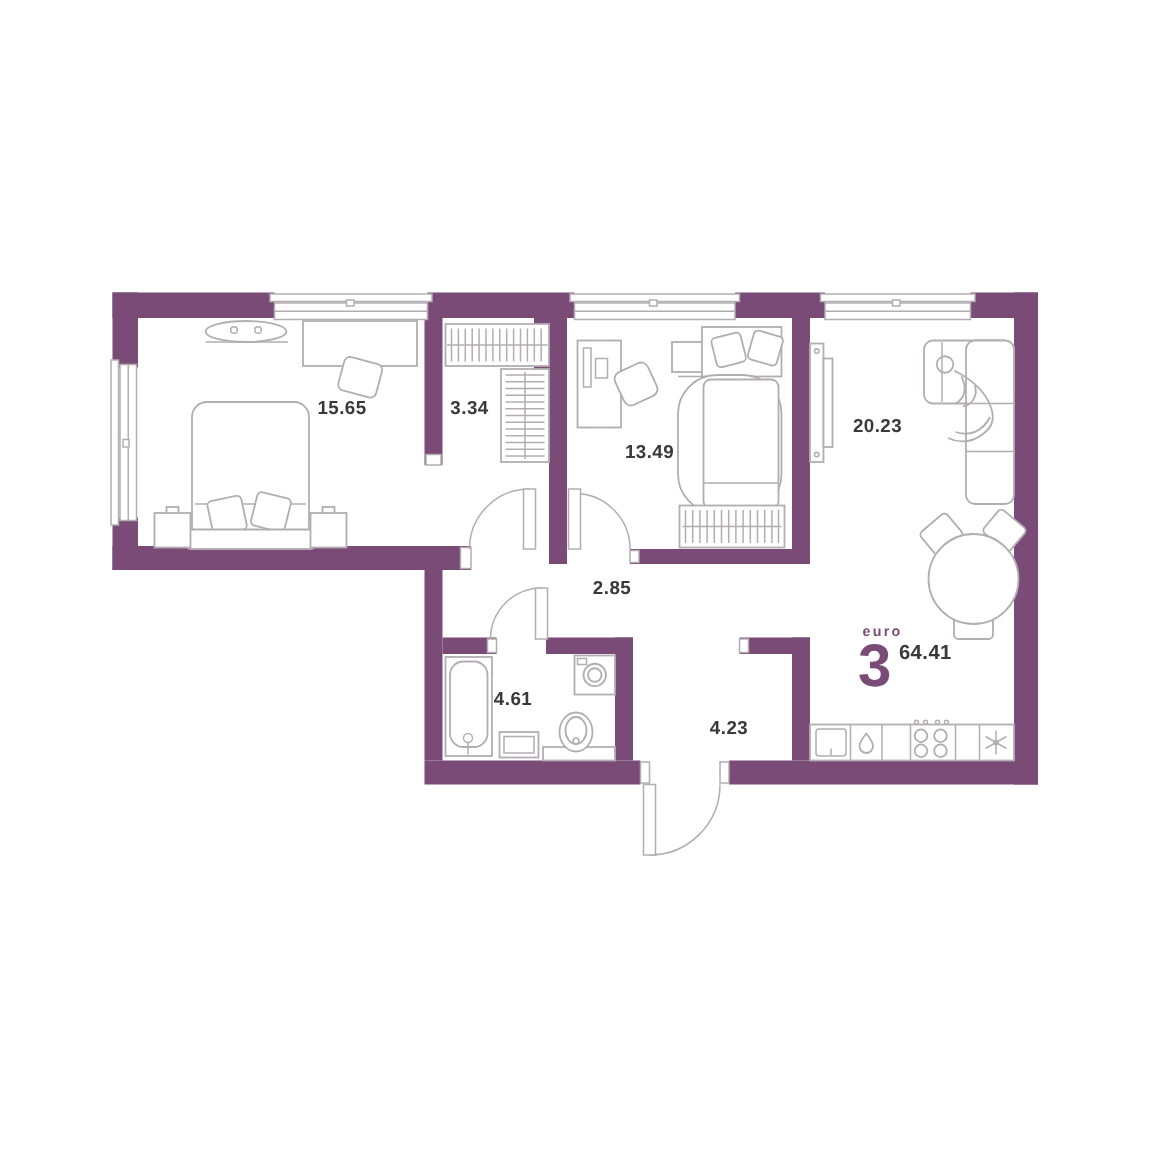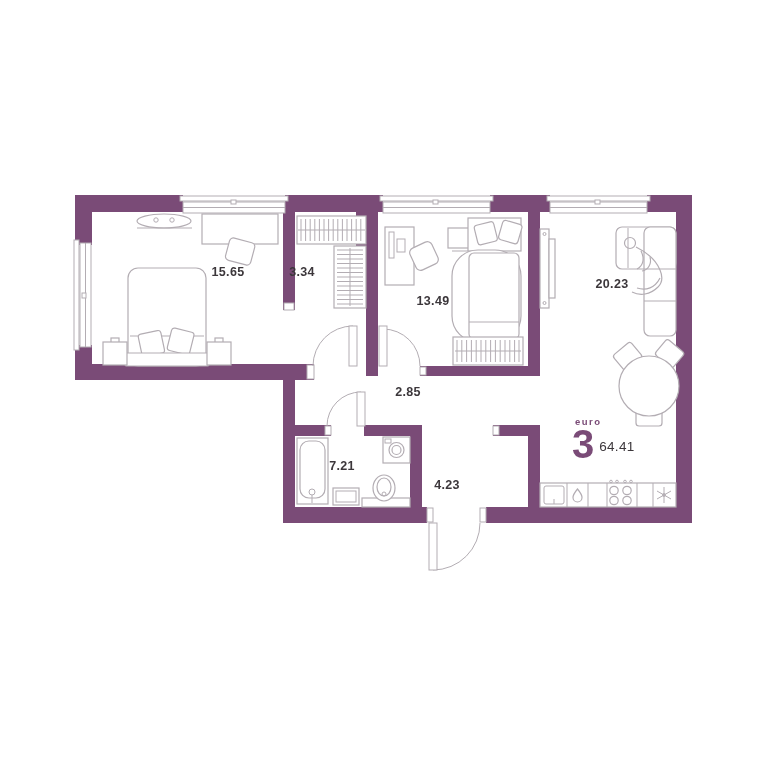--- a/index.html
+++ b/index.html
@@ -10,21 +10,21 @@
   .f{fill:#ffffff;stroke:var(--line);stroke-width:1.2;}
   .fn{fill:none;stroke:var(--line);stroke-width:1.2;}
   .thin{fill:none;stroke:var(--line);stroke-width:1;}
   .cap{fill:#ffffff;stroke:var(--line);stroke-width:1;}
   .rlabel{position:absolute;transform:translate(-50%,-50%);
           font-weight:700;font-size:12.5px;color:var(--ink);letter-spacing:.3px;white-space:nowrap;}
   .badge{position:absolute;left:572px;top:416px;}
   .badge .euro-word{color:var(--wall);font-weight:700;font-size:9.5px;letter-spacing:1.5px;margin-left:3px;}
   .badge .row{display:flex;align-items:flex-start;}
   .badge .big3{color:var(--wall);font-weight:700;font-size:40px;line-height:.85;}
-  .badge .area{color:var(--ink);font-weight:400;font-size:13.5px;margin-left:5px;margin-top:12px;letter-spacing:.3px;}
+  .badge .area{color:var(--ink);font-weight:700;font-size:13.5px;margin-left:5px;margin-top:0;letter-spacing:.3px;}
 </style>
 </head>
 <body>
 
 <div id="stage">
 
 <svg id="plan-svg" width="768" height="768" viewBox="0 0 768 768">
 
   <g>
     <rect class="wall" x="75" y="195" width="108" height="17"></rect>
@@ -266,26 +266,26 @@
     <g>
       <rect class="f" x="362" y="498" width="48" height="9"></rect>
       <ellipse class="f" cx="384" cy="488" rx="11" ry="13"></ellipse>
       <ellipse class="fn" cx="384" cy="487" rx="7" ry="9"></ellipse>
       <circle class="thin" cx="384" cy="494" r="2"></circle>
     </g>
   </g>
 </svg>
 
   <span class="rlabel" style="left:228px;top:272px">15.65</span>
-  <span class="rlabel" style="left:302px;top:272px">3.34</span>
+  <span class="rlabel" style="left:313px;top:272px">3.34</span>
   <span class="rlabel" style="left:433px;top:301px">13.49</span>
-  <span class="rlabel" style="left:612px;top:284px">20.23</span>
+  <span class="rlabel" style="left:585px;top:284px">20.23</span>
   <span class="rlabel" style="left:408px;top:392px">2.85</span>
-  <span class="rlabel" style="left:342px;top:466px">7.21</span>
-  <span class="rlabel" style="left:447px;top:485px">4.23</span>
+  <span class="rlabel" style="left:342px;top:466px">4.61</span>
+  <span class="rlabel" style="left:486px;top:485px">4.23</span>
 
   <div class="badge">
     <div class="euro-word">euro</div>
     <div class="row">
       <span class="big3">3</span>
       <span class="area">64.41</span>
     </div>
   </div>
 
 </div>

